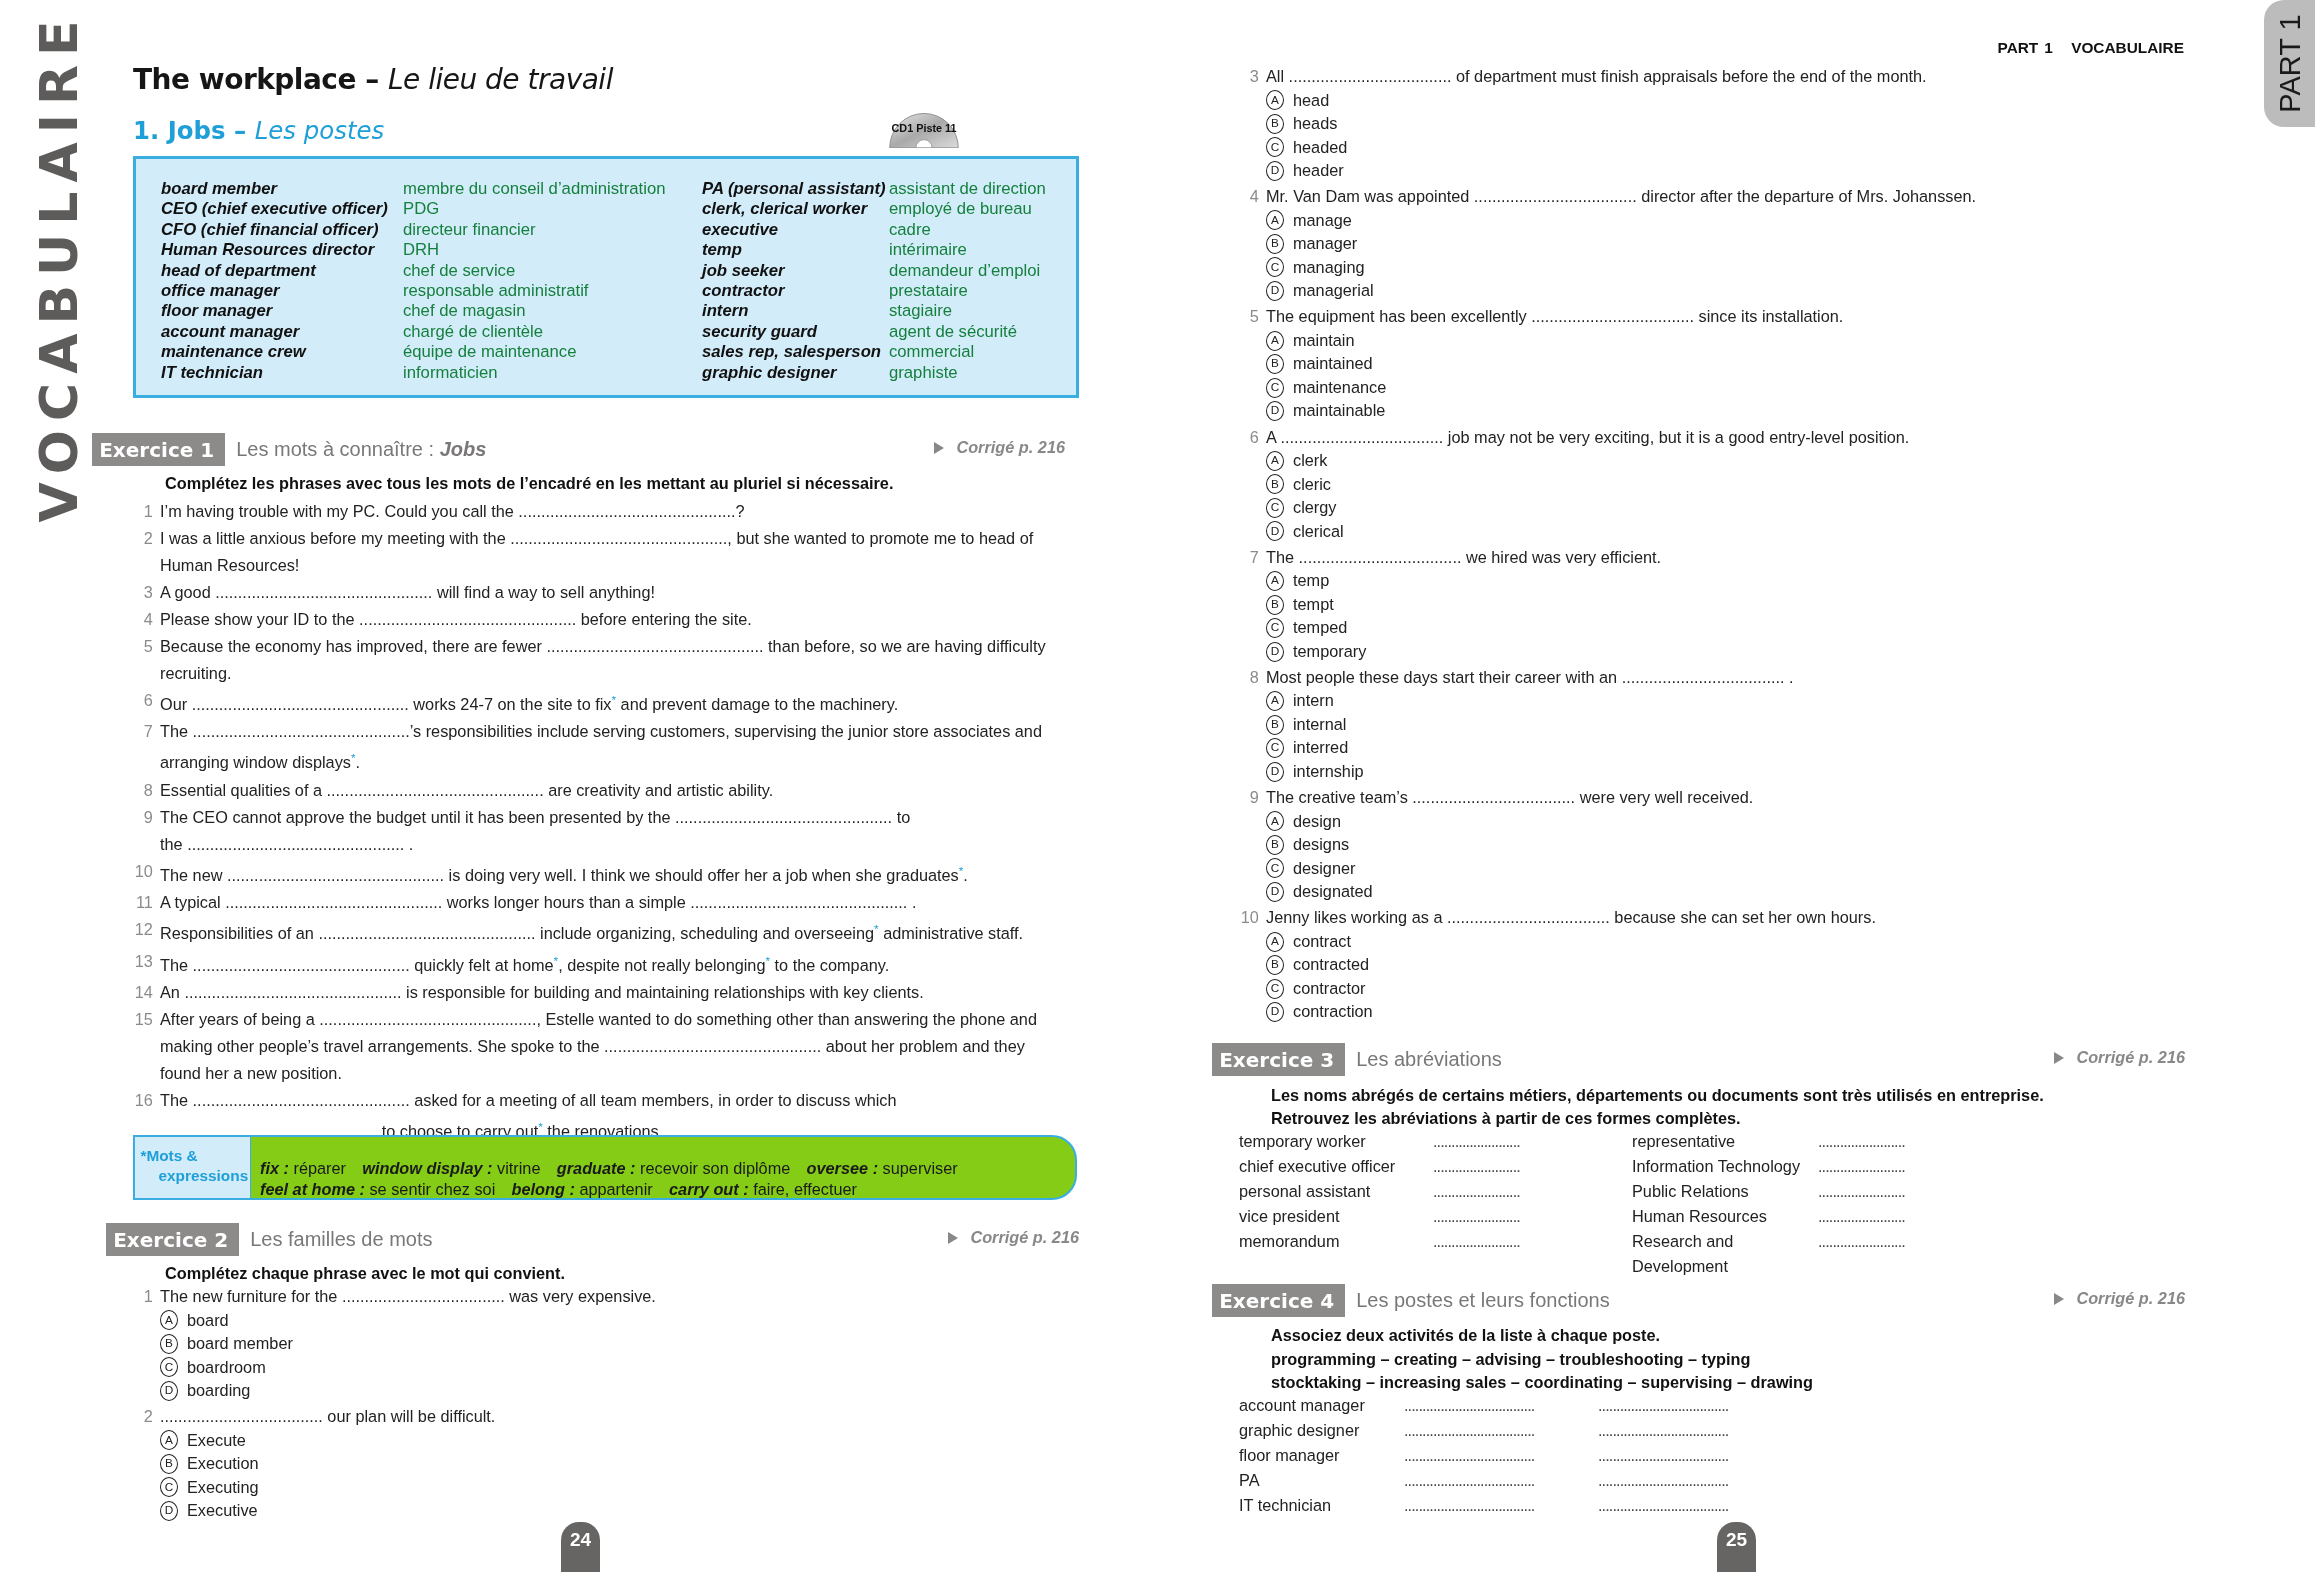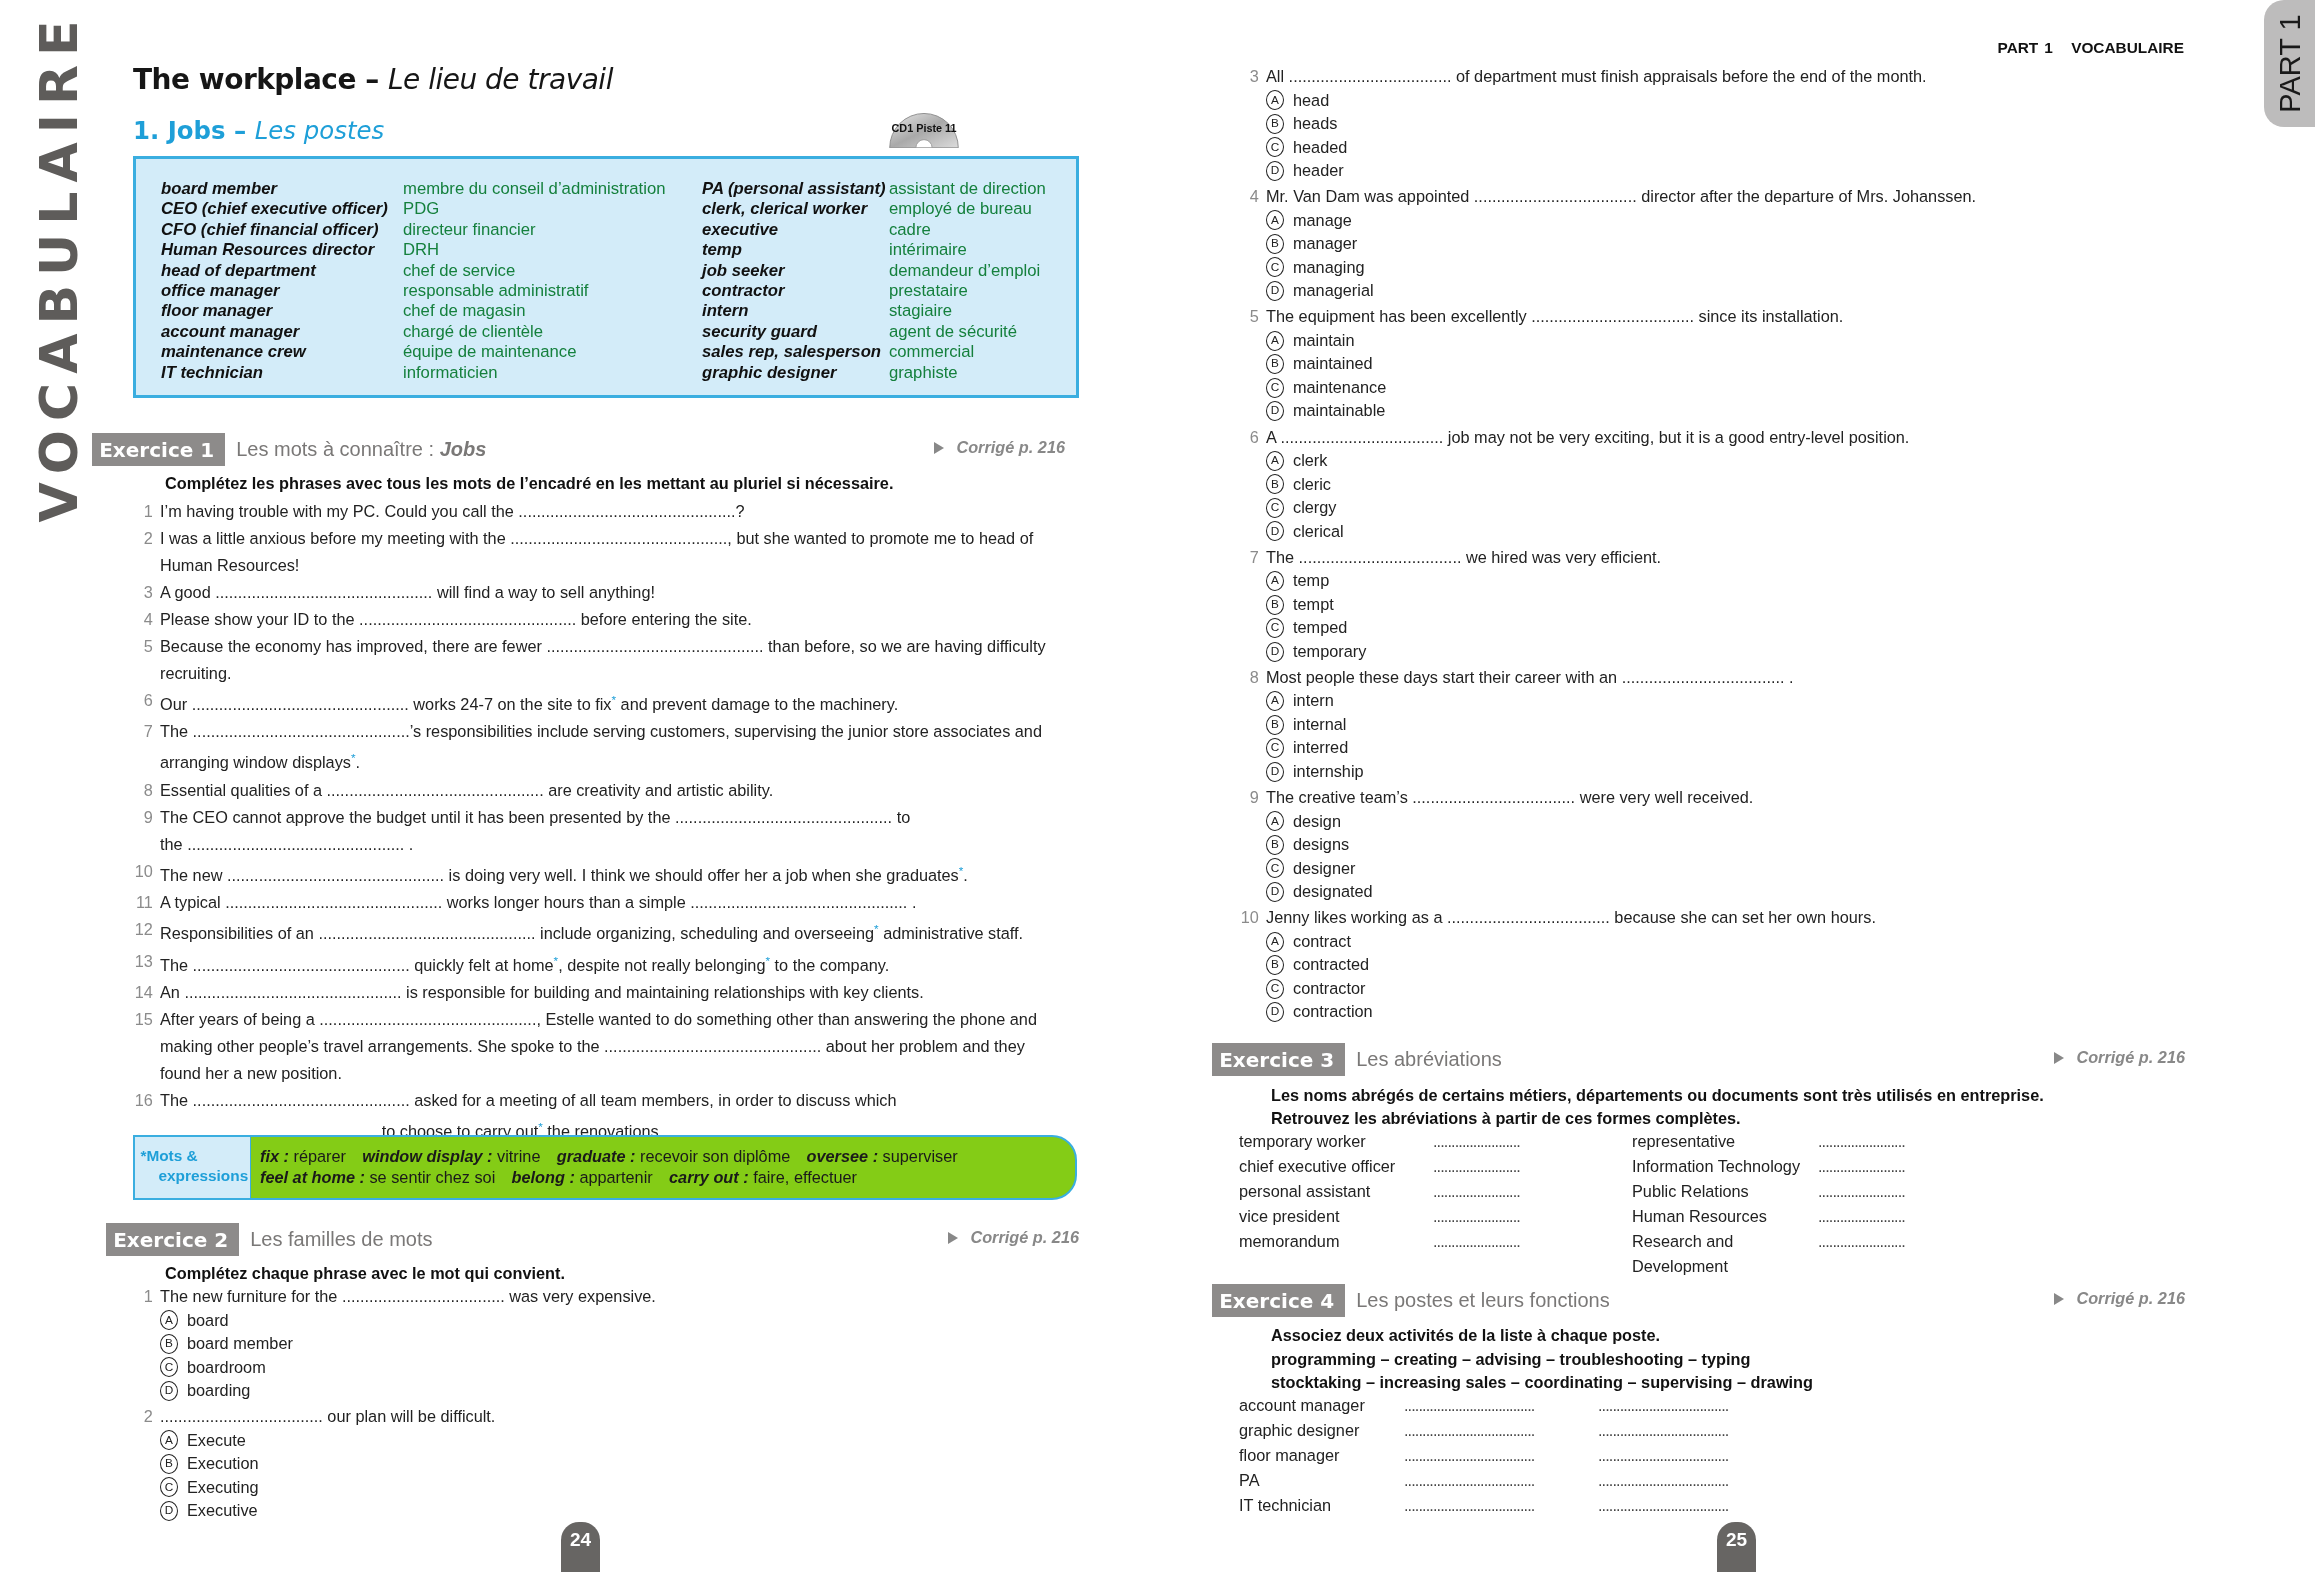--- a/index.html
+++ b/index.html
@@ -43,21 +43,21 @@
 
   .instr { font-weight: bold; font-size: 16.3px; color: #111; margin-left: 32px; }
   .q { font-size: 16.3px; color: #222; line-height: 27px; display: flex; }
   .q .num { width: 27px; text-align: right; color: #8b8b8b; padding-right: 7.2px; flex-shrink: 0; }
   .q .txt { flex: 1; }
   .ast { color: #1e9fd8; font-size: 11.8px; vertical-align: super; }
 
   .mots-box { left: 133px; top: 1135px; width: 944px; height: 65px; border: 2.7px solid #3aaee0; border-radius: 0 25px 25px 0; display: flex; background: #84cc16; }
   .mots-label { width: 116px; background: #d3ecf9; border-right: 1.8px solid #3aaee0; color: #1e9fd8; font-weight: bold; font-size: 15.4px; padding: 9px 0 0 5.4px; line-height: 20px; }
   .mots-label .l2 { padding-left: 18px; }
-  .mots-content { padding: 9px 0 0 9px; font-size: 16.3px; line-height: 21px; }
+  .mots-content { padding: 9px 0 0 9px; font-size: 16.3px; line-height: 21px; margin-top: 12px; }
   .mots-content b { font-style: italic; }
   .mots-content .gap { display: inline-block; width: 16.3px; }
 
   .opt { font-size: 16.3px; color: #222; line-height: 23.5px; display: flex; align-items: center; }
   .circ { display: inline-flex; width: 18px; height: 20px; border: 1.4px solid #222; border-radius: 50%; align-items: center; justify-content: center; font-size: 11.8px; margin-right: 9px; }
 
   .rq { font-size: 16.3px; color: #222; line-height: 23.5px; display: flex; }
   .rq .num { width: 27px; text-align: right; color: #8b8b8b; padding-right: 7.2px; flex-shrink: 0; }
   .ropt { padding-left: 27px; }
 

